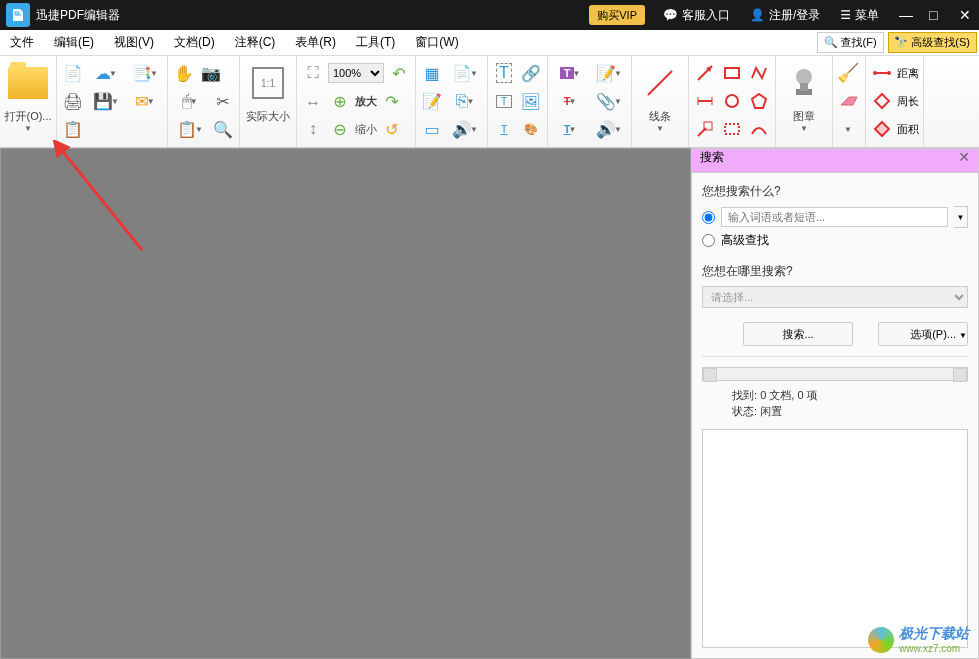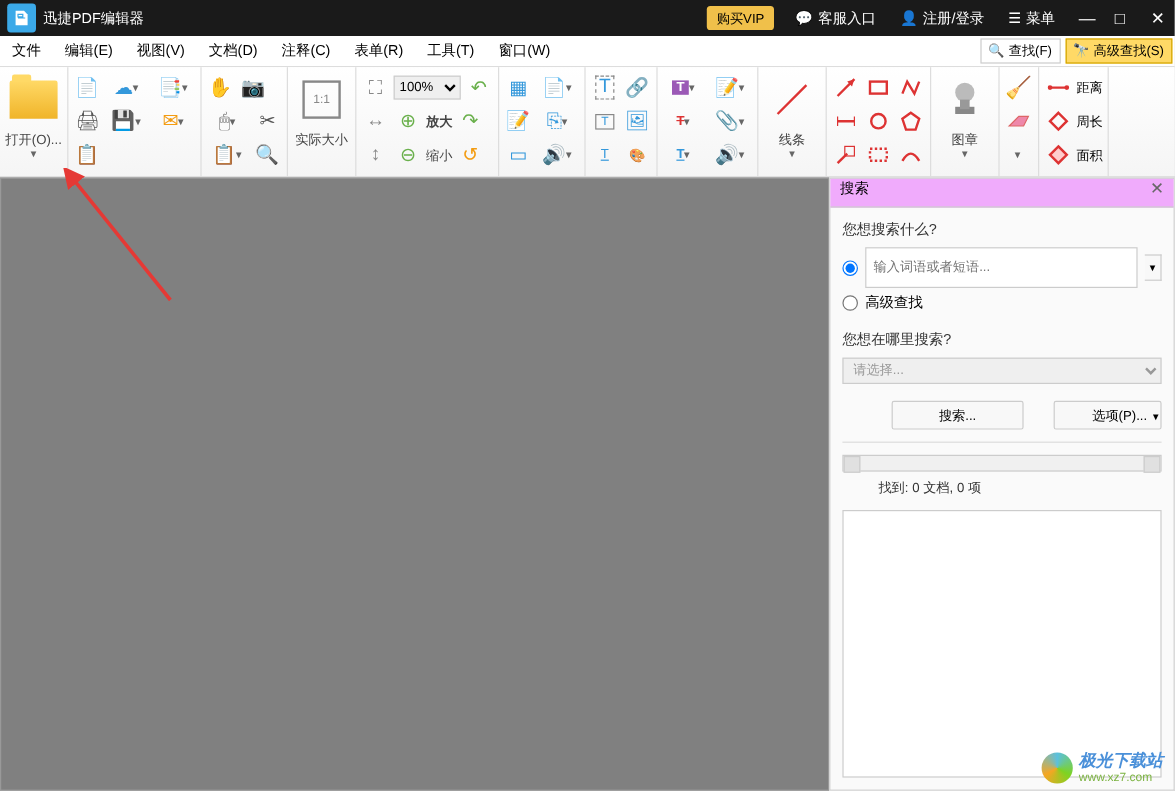--- a/index.html
+++ b/index.html
@@ -36,21 +36,21 @@
 .main { position: absolute; top: 148px; left: 0; right: 0; bottom: 0; display: flex; }
 .canvas { flex: 1; background: #808080; border: 1px solid #999; }
 
 
 .searchpanel { width: 288px; background: #fafafa; border: 1px solid #ccc; display: flex; flex-direction: column; font-size: 12px; }
 .sp-header { height: 24px; background: #f0abfc; border-bottom: 1px solid #ccc; display: flex; align-items: flex-start; padding: 0 8px; font-size: 12px; }
 .sp-header .close { margin-left: auto; cursor: pointer; font-size: 14px; color: #666; }
 .sp-body { padding: 10px; }
 .sp-label { font-size: 12px; margin-bottom: 6px; color: #333; }
 .sp-radio-row { display: flex; align-items: center; margin: 4px 0; gap: 6px; }
-.sp-radio-row input[type="text"] { flex: 1; height: 34px; border: 1px solid #ccc; padding: 0 6px; font-size: 11px; color: #999; }
+.sp-radio-row input[type="text"] { flex: 1; height: 20px; border: 1px solid #ccc; padding: 0 6px; font-size: 11px; color: #999; }
 .sp-radio-row input[type="text"]:disabled { background: #fff; }
 .sp-dropdown { width: 14px; height: 22px; border: 1px solid #ccc; border-left: none; display: flex; align-items: center; justify-content: center; font-size: 8px; background: #f8f8f8; }
 .sp-select { width: 100%; height: 22px; border: 1px solid #ccc; font-size: 11px; color: #999; padding: 0 4px; margin-bottom: 8px; }
 .sp-buttons { display: flex; gap: 8px; margin-top: 6px; }
 .sp-button { flex: 1; height: 24px; border: 1px solid #ccc; background: #f8f8f8; font-size: 11px; cursor: pointer; border-radius: 2px; }
 .sp-button.narrow { flex: 0 0 90px; margin-left: auto; text-align: right; }
 .sp-divider { height: 1px; background: #ddd; margin: 10px 0; }
 .sp-scrollbar { height: 14px; border: 1px solid #ccc; background: #f0f0f0; margin-bottom: 6px; position: relative; }
 .sp-scrollbar::before, .sp-scrollbar::after { content: ''; position: absolute; width: 12px; height: 12px; top: 0; background: #e0e0e0; border: 1px solid #ccc; }
 .sp-scrollbar::before { left: 0; }
@@ -486,20 +486,21 @@
         <option>请选择...</option>
       </select>
       <div class="sp-buttons">
         <button class="sp-button" style="flex:0 0 110px;margin-left:41px;">搜索...</button>
         <button class="sp-button narrow"><span>选项(P)...</span> <span style="font-size:8px;">▼</span></button>
       </div>
       <div class="sp-divider"></div>
       <div class="sp-scrollbar"></div>
       <div class="sp-results">
         <div><span>找到:</span> <span>0 文档, 0 项</span></div>
+        <div><span>状态:</span> <span>闲置</span></div>
       </div>
     </div>
     <div class="sp-results-box"></div>
   </div>
 </div>
 
 <svg class="arrow" width="120" height="120">
   <defs>
       <marker id="ah" markerWidth="10" markerHeight="10" refX="2" refY="3" orient="auto">
         <polygon points="0,0 6,3 0,6" fill="#e53935"></polygon>

